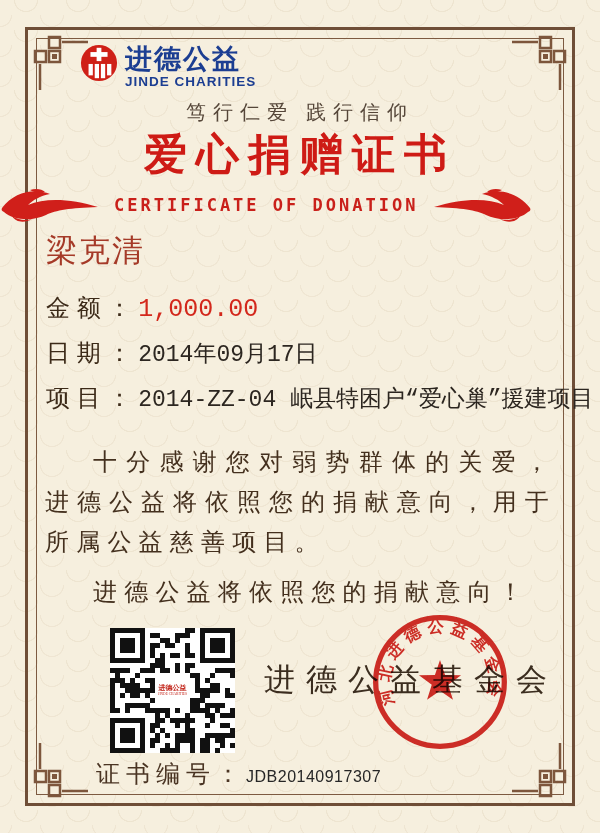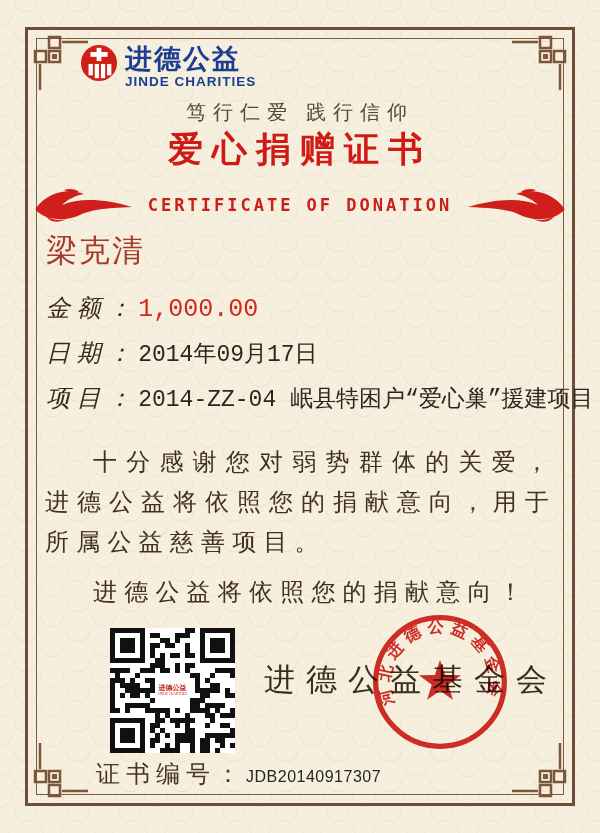--- a/index.html
+++ b/index.html
@@ -21,31 +21,31 @@
   .corner.bl{left:30px;bottom:32px;transform:scaleY(-1);}
   .corner.br{right:30px;bottom:32px;transform:scale(-1,-1);}
 
   .logo{position:absolute;left:80px;top:44px;display:flex;align-items:flex-start;}
   .logo-icon{width:38px;height:38px;margin-right:7px;}
   .logo-text{display:flex;flex-direction:column;}
   .logo-cn{font-family:"Liberation Sans","DejaVu Sans",sans-serif;font-weight:bold;font-size:27px;color:#1c3e92;letter-spacing:2px;line-height:30px;}
   .logo-en{font-family:"Liberation Sans","DejaVu Sans",sans-serif;font-weight:bold;font-size:13.5px;color:#1c3e92;letter-spacing:1px;line-height:16px;}
 
   .motto{position:absolute;top:99px;left:0;right:0;text-align:center;font-size:20px;color:#554639;letter-spacing:7px;}
-  .title-cn{position:absolute;top:126px;left:0;right:0;text-align:center;font-size:35px;font-weight:bold;color:#ce1b15;letter-spacing:9px;}
-  .title-en-row{position:absolute;top:186px;left:0;right:0;display:flex;align-items:center;justify-content:center;gap:12px;}
+  .title-cn{position:absolute;top:126px;left:0;right:0;text-align:center;font-size:43px;font-weight:bold;color:#ce1b15;letter-spacing:9px;}
+  .title-en-row{position:absolute;top:186px;left:0;right:0;display:flex;align-items:center;justify-content:flex-start;gap:12px;}
   .flourish{width:102px;height:38px;}
   .flourish.right{transform:scaleX(-1);}
   .title-en{font-family:"DejaVu Sans Mono","Liberation Mono",monospace;font-weight:bold;font-size:17px;color:#c9201a;letter-spacing:3px;}
 
   .recipient{position:absolute;left:46px;top:230px;font-family:"Liberation Sans","DejaVu Sans",sans-serif;font-size:31px;color:#a53a28;letter-spacing:2px;}
 
   .fields{position:absolute;left:46px;top:292px;}
   .field-row{margin-bottom:13px;display:flex;align-items:baseline;}
-  .field-label{font-size:24px;color:#3c2a18;letter-spacing:0.28em;white-space:nowrap;font-style:italic;}
+  .field-label{font-size:24px;color:#3c2a18;letter-spacing:0.28em;white-space:nowrap;}
   .field-value{font-family:Liberation Mono, monospace;font-size:23px;color:#2c2620;}
   .field-value.amount{color:#d3281c;font-size:25px;}
 
   .body-text{position:absolute;left:45px;right:44px;top:442px;font-size:24px;color:#44301e;letter-spacing:0.30em;line-height:40px;text-align:justify;}
   .body-text p{margin:0;text-indent:2em;}
   .body-text p.thanks{margin-top:10px;}
 
   .qr{position:absolute;left:110px;top:628px;width:125px;height:125px;background:#fff;padding:0;}
   .qr svg{display:block;width:125px;height:125px;}
   .qr-logo{position:absolute;left:46px;top:47px;width:33px;height:31px;background:#fff;display:flex;flex-direction:column;align-items:center;justify-content:center;}

